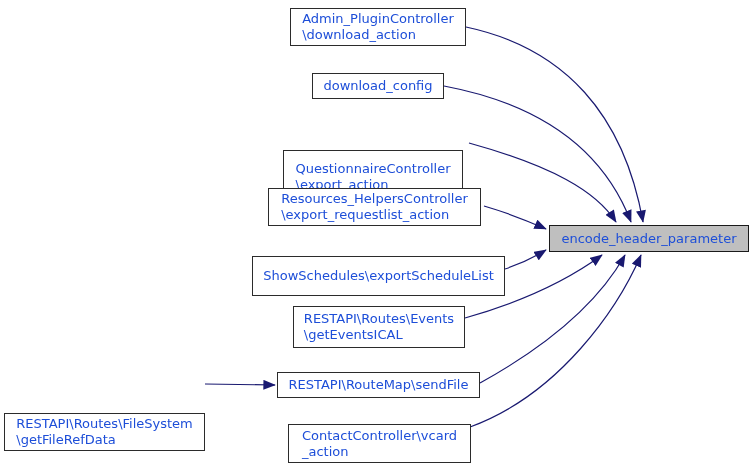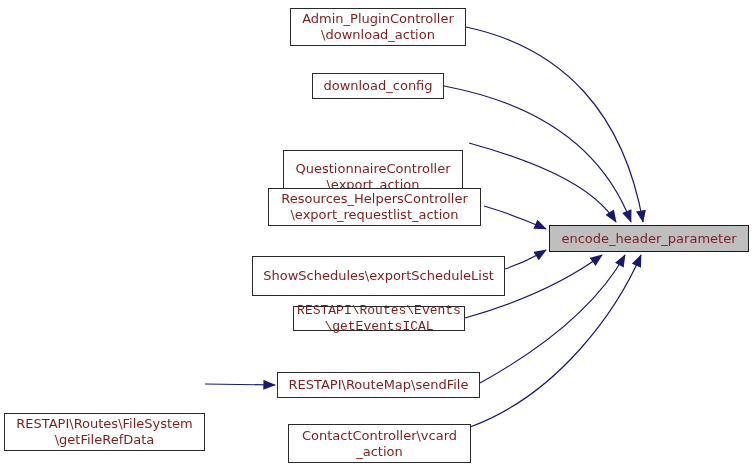--- a/index.html
+++ b/index.html
@@ -9,42 +9,42 @@
     background:#ffffff;
     font-family:"DejaVu Sans","Liberation Sans",sans-serif;
     overflow:hidden;
   }
   #edges{position:absolute;left:0;top:0;width:753px;height:469px;}
   .node{
     position:absolute;
     box-sizing:border-box;
     background:#ffffff;
     border:1.3px solid #2b2b2b;
-    color:#7f1d1d;
+    color:#1d4ed8;
     font-size:13px;
     line-height:16px;
     display:flex;
     align-items:center;
     justify-content:center;
-    text-align:center;
+    text-align:left;
     white-space:pre-line;
     cursor:pointer;
   }
   .node.target{
     background:#bfbfbf;
     border:1.6px solid #1a1a1a;
     cursor:default;
   }
   
   #n0{left:290px;top:8px;width:176px;height:38px;}
   #n1{left:312px;top:73px;width:132px;height:26px;}
   #n2{left:283px;top:122px;width:180px;height:53px;margin-top:28px;}
   #n3{left:268px;top:188px;width:213px;height:38px;}
   #n4{left:252px;top:256px;width:253px;height:40px;}
-  #n5{left:293px;top:306px;width:172px;height:25px;font-family:Liberation Mono, monospace;}
+  #n5{left:293px;top:306px;width:172px;height:42px;}
   #n6{left:4px;top:365px;width:201px;height:38px;margin-top:48px;}
   #n7{left:277px;top:372px;width:203px;height:26px;}
   #n8{left:288px;top:424px;width:183px;height:39px;}
   #nt{left:549px;top:225px;width:200px;height:27px;}
 </style>
 </head>
 <body>
 
 <div id="canvas">
 

